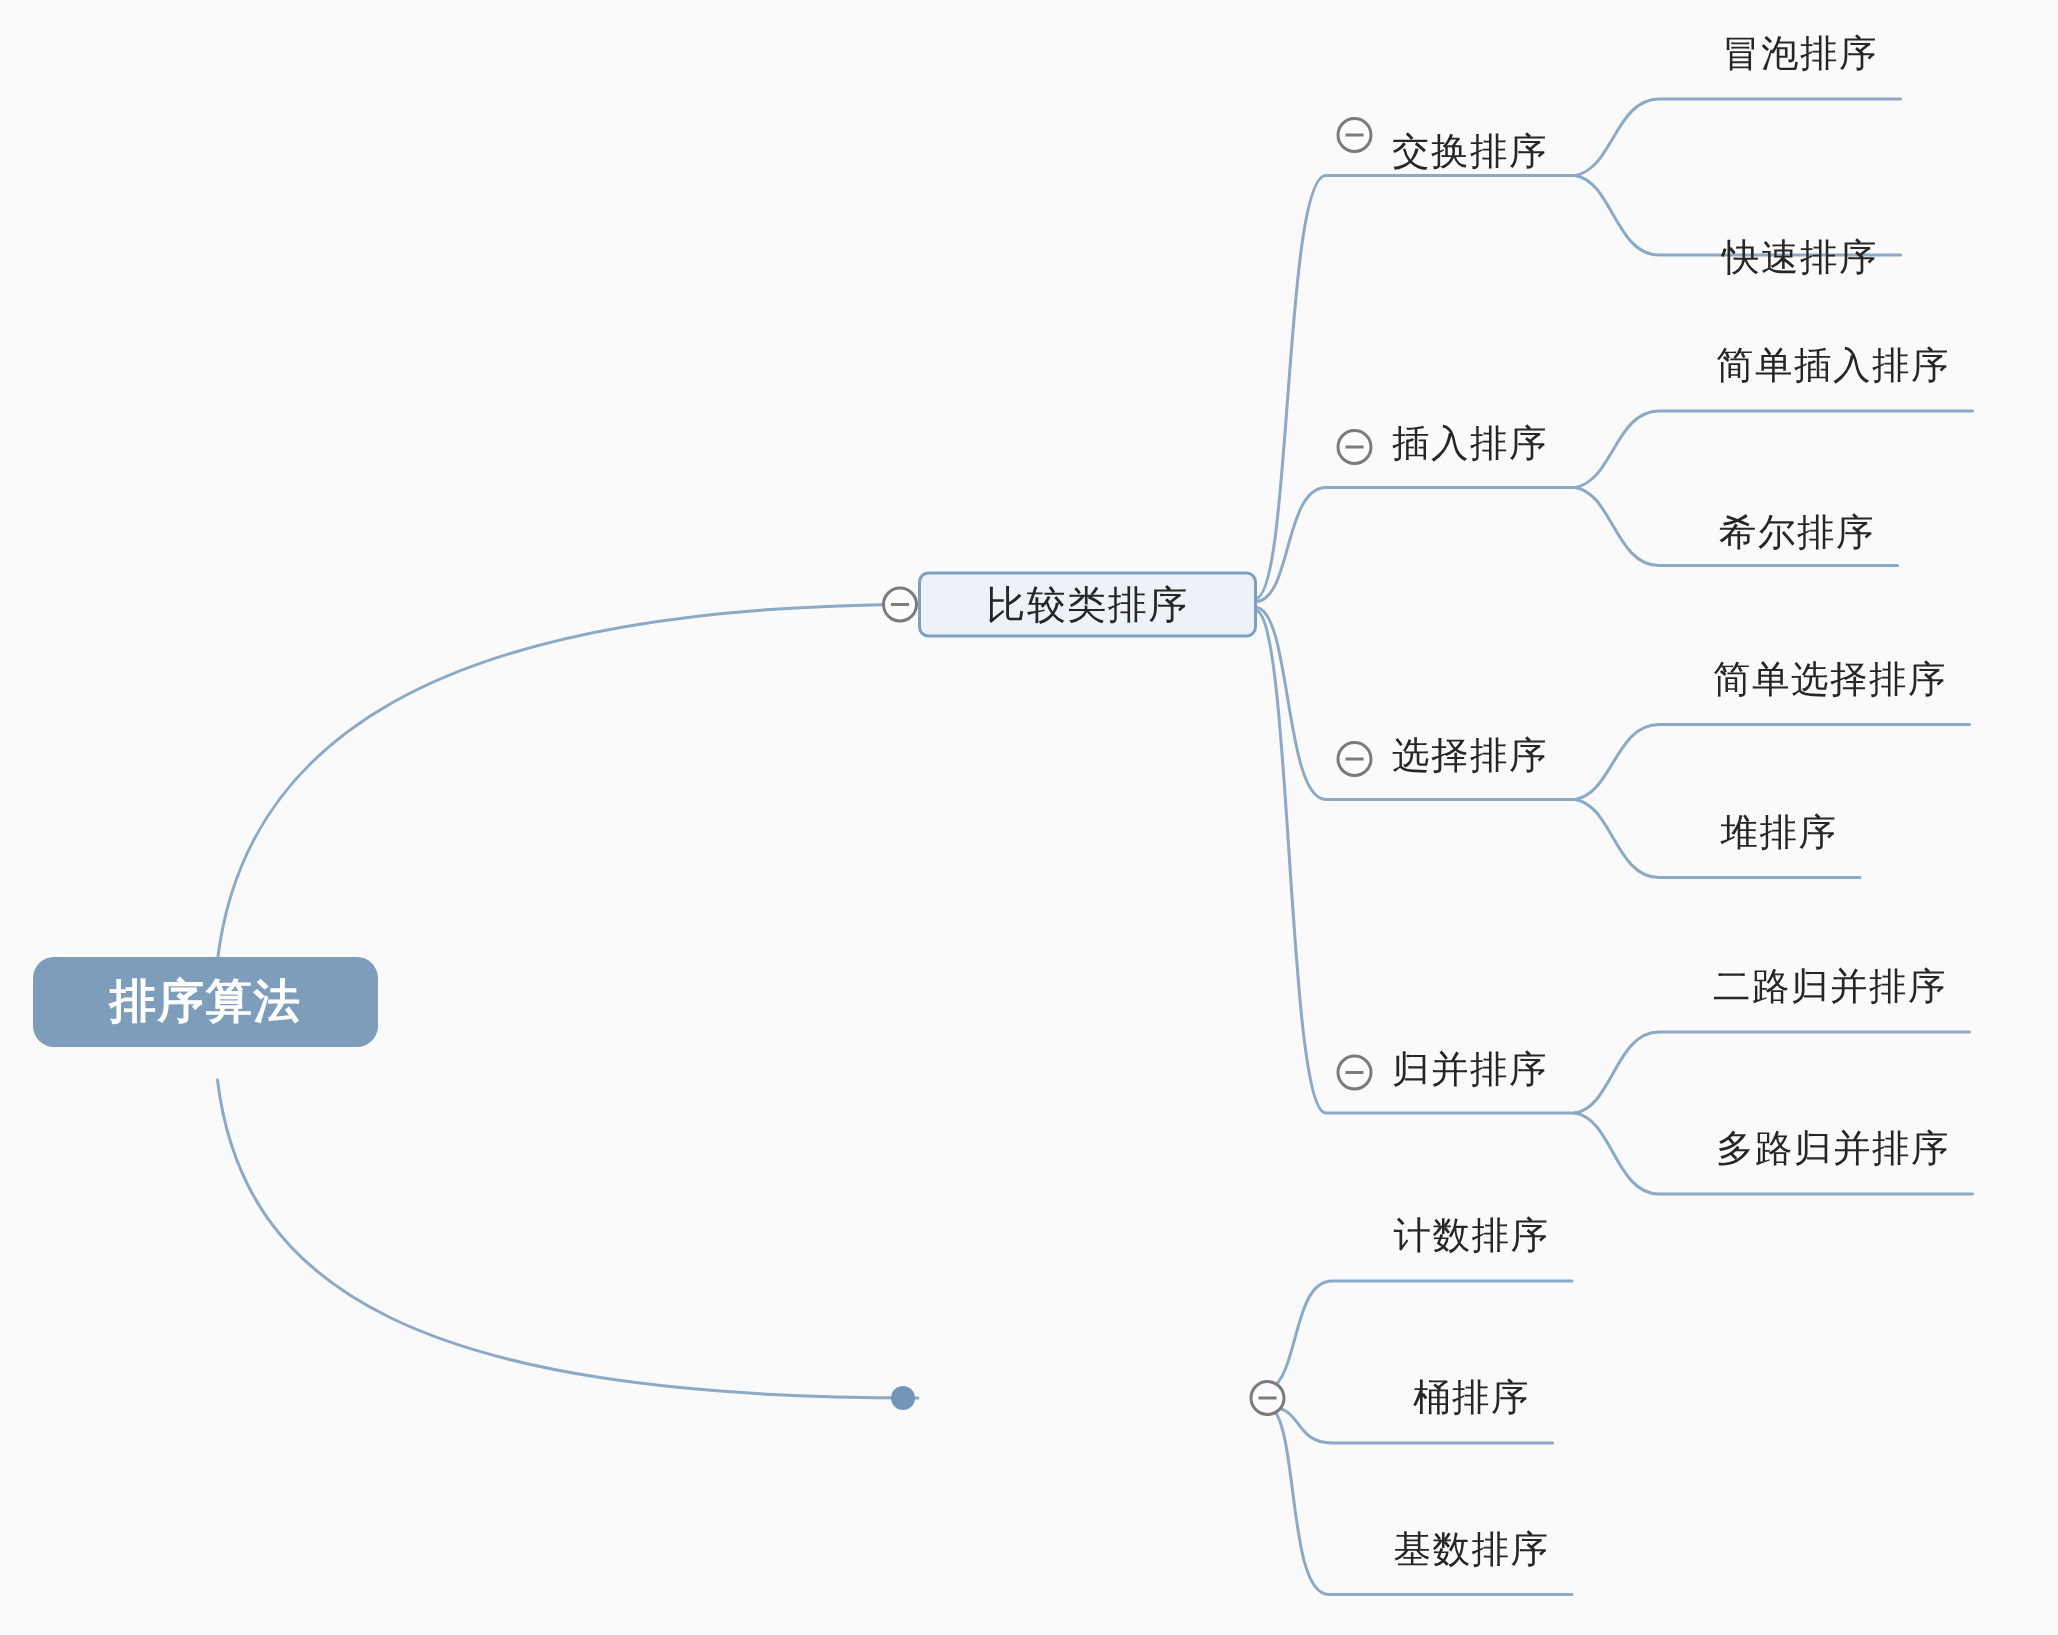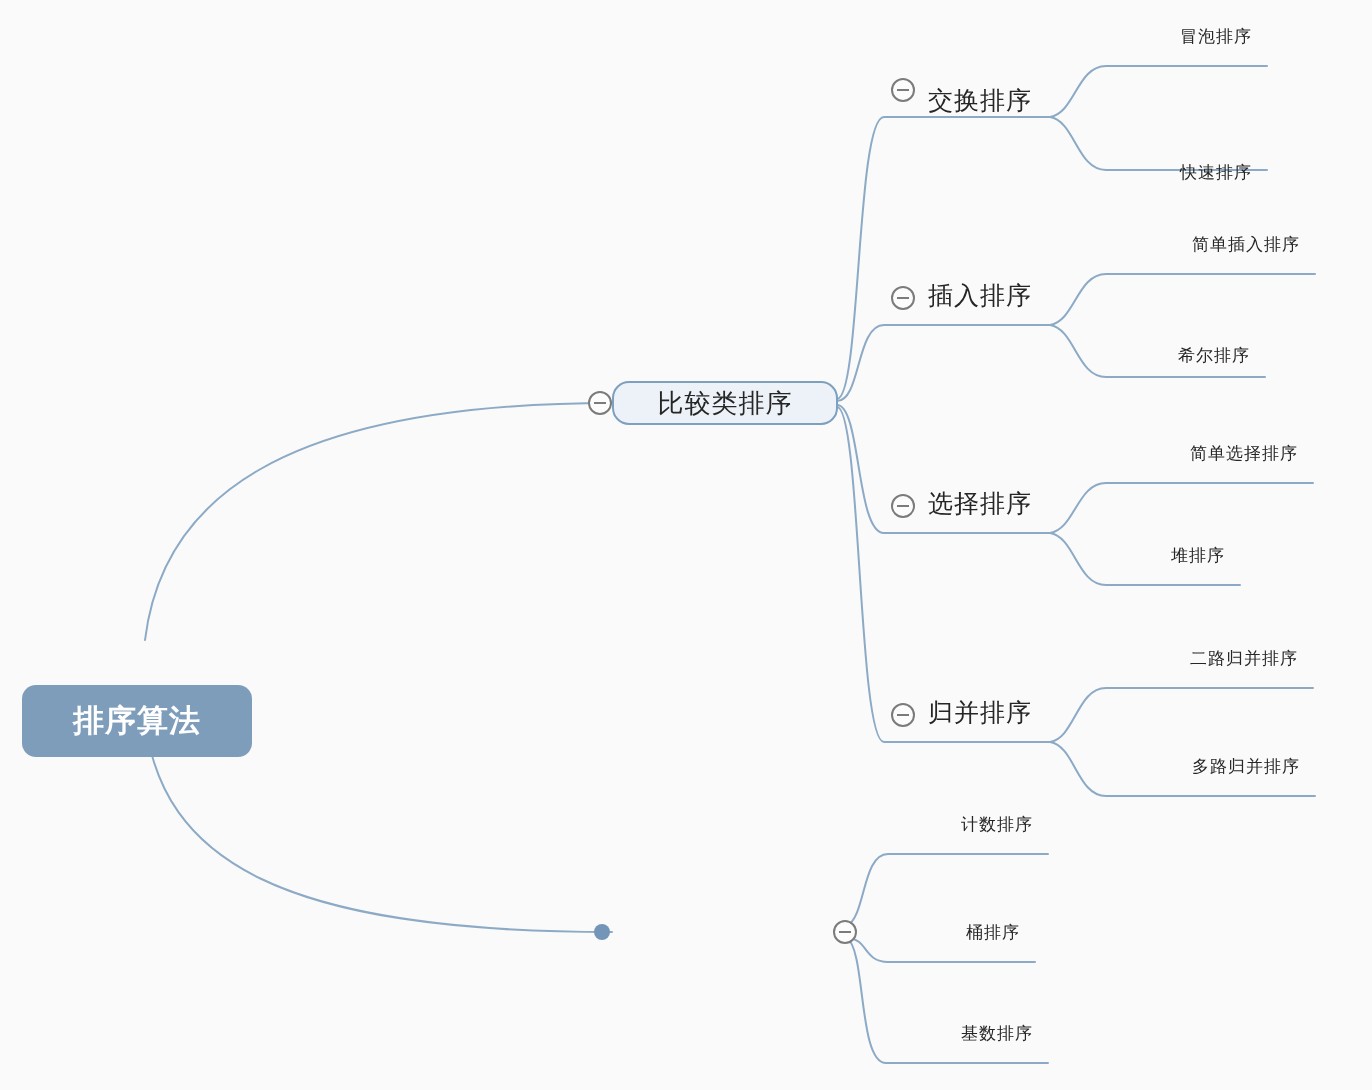--- a/index.html
+++ b/index.html
@@ -10,29 +10,29 @@
   .connector-svg{position:absolute;left:0;top:0;width:1372px;height:1090px;}
   .connector-svg path{fill:none;stroke:var(--line,#8caac6);stroke-width:2;stroke-linecap:round;}
   .root-node{
     position:absolute;display:flex;align-items:center;justify-content:center;
     background:var(--root-fill,#7e9dba);color:var(--root-text,#ffffff);
     border-radius:14px;font-size:31px;font-weight:bold;letter-spacing:1px;cursor:default;
   }
   .topic-box{
     position:absolute;display:flex;align-items:center;justify-content:center;
     background:var(--topic-fill,#edf2f8);border:2px solid var(--topic-border,#7da0bf);
-    box-sizing:border-box;border-radius:17px;font-size:26px;color:var(--text,#262626);
+    box-sizing:border-box;border-radius:7px;font-size:26px;color:var(--text,#262626);
     letter-spacing:1px;cursor:default;
   }
   .sub-label{
     position:absolute;font-size:25px;color:var(--text,#262626);
     white-space:nowrap;height:30px;line-height:30px;letter-spacing:1px;cursor:default;
   }
   .leaf-label{
-    position:absolute;font-size:17px;color:var(--text,#262626);
+    position:absolute;font-size:25px;color:var(--text,#262626);
     white-space:nowrap;height:30px;line-height:30px;letter-spacing:1px;
     transform:translateX(-100%);cursor:default;
   }
   .minus-icon{
     position:absolute;box-sizing:border-box;width:24px;height:24px;border-radius:50%;
     background:#fcfcfc;border:2px solid var(--icon-border,#7b7b7b);cursor:pointer;
   }
   .minus-bar{
     position:absolute;left:4px;right:4px;top:50%;margin-top:-1px;height:2px;
     background:var(--icon-border,#7b7b7b);
@@ -58,21 +58,21 @@
       <path d="M 837,405 C 861,405 856,533 884,533 L 1050,533"></path>
       <path d="M 1050,533 C 1075,529 1077,483 1106,483 L 1313,483"></path>
       <path d="M 1050,533 C 1075,537 1077,585 1106,585 L 1240,585"></path>
       <path d="M 837,407 C 861,407 858,742 884,742 L 1050,742"></path>
       <path d="M 1050,742 C 1075,738 1077,688 1106,688 L 1313,688"></path>
       <path d="M 1050,742 C 1075,746 1077,796 1106,796 L 1315,796"></path>
       <path d="M 847,926 C 866,916 862,854 888,854 L 1048,854"></path>
       <path d="M 849,938 C 868,940 864,962 888,962 L 1035,962"></path>
       <path d="M 847,938 C 866,950 858,1063 886,1063 L 1048,1063"></path>
     </svg>
-  <div class="root-node" id="rootNode" style="left: 22px; top: 638px; width: 230px; height: 72px; margin-top: 47px;">排序算法</div>
+  <div class="root-node" id="rootNode" style="left: 22px; top: 638px; width: 230px; height: 60px;">排序算法</div>
 <div class="sub-label" style="left: 928px; top: 73px; margin-top: 13px;">交换排序</div>
     <div class="minus-icon" style="left: 891px; top: 78px;">
       <span class="minus-bar"></span>
     </div>
     <div class="leaf-label" style="left: 1252px; top: 21px;">冒泡排序</div>
     <div class="leaf-label" style="left: 1252px; top: 125px; margin-top: 32px;">快速排序</div>
     <div class="sub-label" style="left: 928px; top: 281px;">插入排序</div>
     <div class="minus-icon" style="left: 891px; top: 286px;">
       <span class="minus-bar"></span>
     </div>

